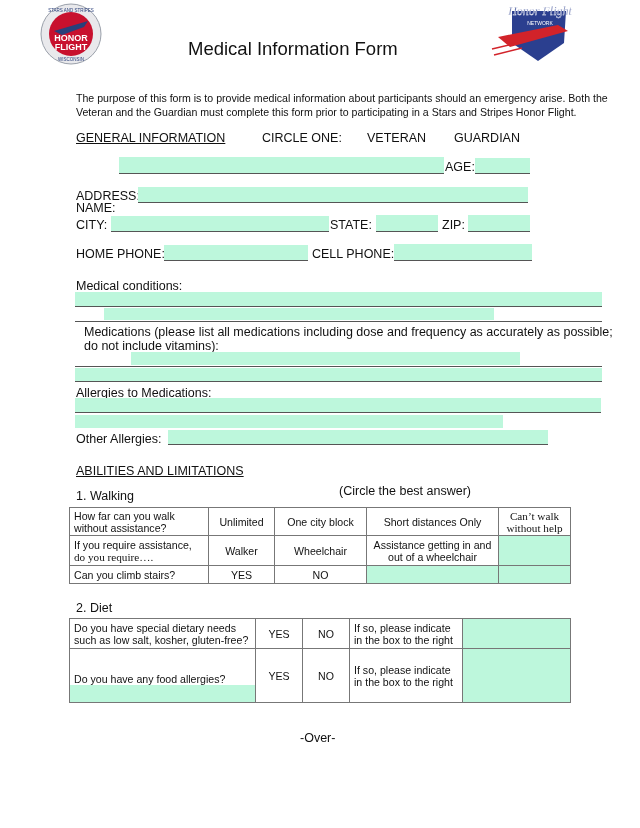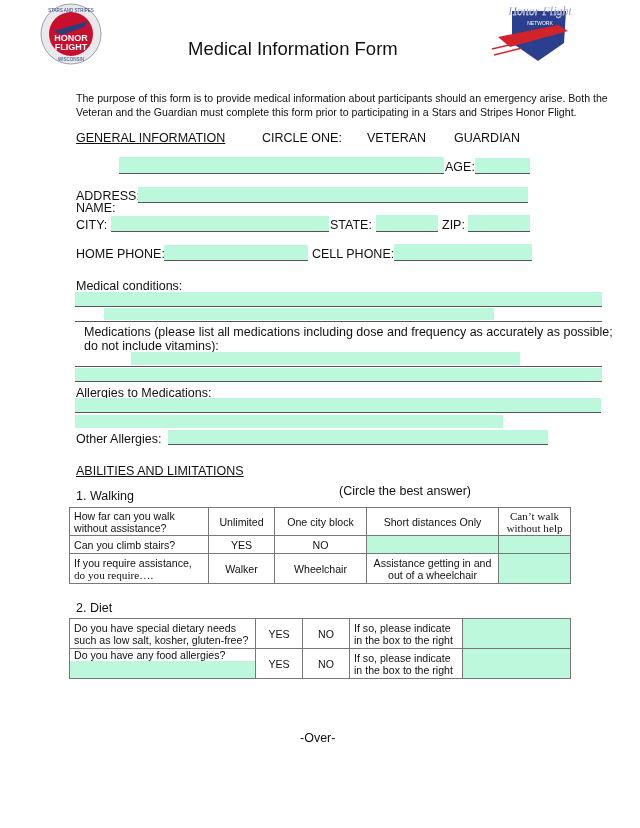--- a/index.html
+++ b/index.html
@@ -98,54 +98,54 @@
 
 <table class="t" style="left:69px;top:507px;width:502px;">
   <tbody>
       <tr style="height:28px;">
     <td style="width:130px;">How far can you walk without assistance?</td>
     <td class="c" style="width:57px;">Unlimited</td>
     <td class="c" style="width:83px;">One city block</td>
     <td class="c" style="width:123px;">Short distances Only</td>
     <td class="c serif">Can’t walk without help</td>
   </tr>
-  <tr style="height:18px;">
-    <td>Can you climb stairs?</td>
-    <td class="c">YES</td>
-    <td class="c">NO</td>
-    <td class="cellfill"></td>
-    <td class="cellfill"></td>
-  </tr>
   <tr style="height:30px;">
     <td>
       <div>If you require assistance,</div>
       <div class="serif">do you require….</div>
     </td>
     <td class="c">Walker</td>
     <td class="c">Wheelchair</td>
     <td class="c">Assistance getting in and out of a wheelchair</td>
+    <td class="cellfill"></td>
+  </tr>
+  <tr style="height:18px;">
+    <td>Can you climb stairs?</td>
+    <td class="c">YES</td>
+    <td class="c">NO</td>
+    <td class="cellfill"></td>
     <td class="cellfill"></td>
   </tr>
 </tbody>
   </table>
 
 <div class="abs hdr" style="left:76px;top:601px;">2.   Diet</div>
 
 <table class="t" style="left:69px;top:618px;width:502px;">
   <tbody>
       <tr style="height:30px;">
     <td style="width:177px;">Do you have special dietary needs such as low salt, kosher, gluten-free?</td>
     <td class="c" style="width:38px;">YES</td>
     <td class="c" style="width:38px;">NO</td>
     <td style="width:104px;">If so, please indicate in the box to the right</td>
     <td class="cellfill"></td>
   </tr>
   <tr style="height:30px;">
     <td style="padding:0;vertical-align:top;position:relative;">
-      <div style="padding:0 4px;line-height:12px;">Do you have any food allergies?</div>
+      <div style="padding:0 4px;line-height:12px;margin-top:24px;">Do you have any food allergies?</div>
       <div class="cellfill" style="height:17px;"></div>
     </td>
     <td class="c">YES</td>
     <td class="c">NO</td>
     <td>If so, please indicate in the box to the right</td>
     <td class="cellfill"></td>
   </tr>
 </tbody>
   </table>
 

